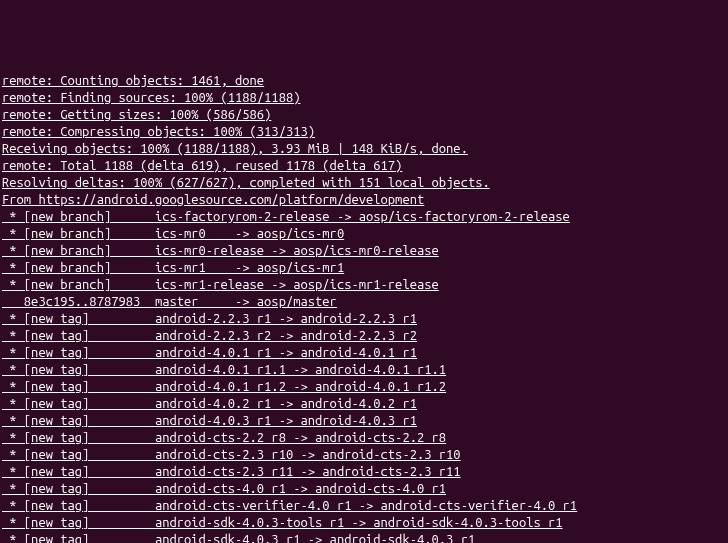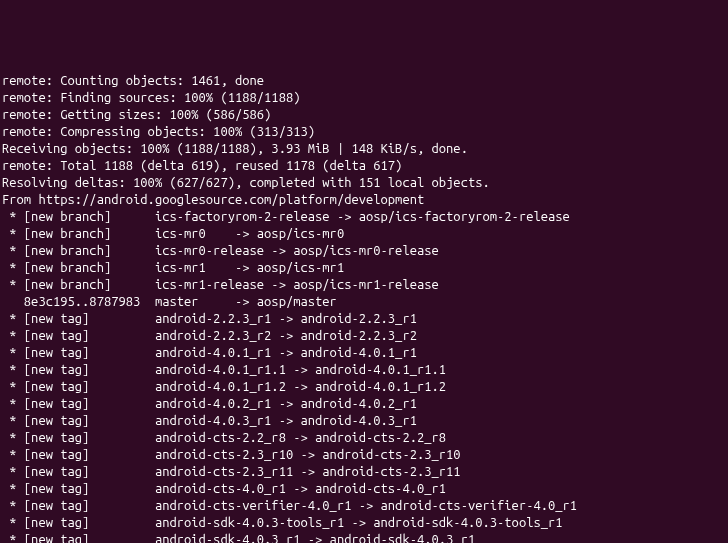--- a/index.html
+++ b/index.html
@@ -14,20 +14,21 @@
       font-size: 13px;
       line-height: 17px;
       padding: 4px 2px;
       width: 728px;
       height: 543px;
       overflow: hidden;
       white-space: pre;
     }
     .terminal-line {
       display: block;
+      text-decoration: underline;
     }
   </style>
 </head>
 <body>
 
 
 
 <div><span class="terminal-line">remote: Counting objects: 1461, done</span><span class="terminal-line">remote: Finding sources: 100% (1188/1188)</span><span class="terminal-line">remote: Getting sizes: 100% (586/586)</span><span class="terminal-line">remote: Compressing objects: 100% (313/313)</span><span class="terminal-line">Receiving objects: 100% (1188/1188), 3.93 MiB | 148 KiB/s, done.</span><span class="terminal-line">remote: Total 1188 (delta 619), reused 1178 (delta 617)</span><span class="terminal-line">Resolving deltas: 100% (627/627), completed with 151 local objects.</span><span class="terminal-line">From https://android.googlesource.com/platform/development</span><span class="terminal-line"> * [new branch]      ics-factoryrom-2-release -&gt; aosp/ics-factoryrom-2-release</span><span class="terminal-line"> * [new branch]      ics-mr0    -&gt; aosp/ics-mr0</span><span class="terminal-line"> * [new branch]      ics-mr0-release -&gt; aosp/ics-mr0-release</span><span class="terminal-line"> * [new branch]      ics-mr1    -&gt; aosp/ics-mr1</span><span class="terminal-line"> * [new branch]      ics-mr1-release -&gt; aosp/ics-mr1-release</span><span class="terminal-line">   8e3c195..8787983  master     -&gt; aosp/master</span><span class="terminal-line"> * [new tag]         android-2.2.3_r1 -&gt; android-2.2.3_r1</span><span class="terminal-line"> * [new tag]         android-2.2.3_r2 -&gt; android-2.2.3_r2</span><span class="terminal-line"> * [new tag]         android-4.0.1_r1 -&gt; android-4.0.1_r1</span><span class="terminal-line"> * [new tag]         android-4.0.1_r1.1 -&gt; android-4.0.1_r1.1</span><span class="terminal-line"> * [new tag]         android-4.0.1_r1.2 -&gt; android-4.0.1_r1.2</span><span class="terminal-line"> * [new tag]         android-4.0.2_r1 -&gt; android-4.0.2_r1</span><span class="terminal-line"> * [new tag]         android-4.0.3_r1 -&gt; android-4.0.3_r1</span><span class="terminal-line"> * [new tag]         android-cts-2.2_r8 -&gt; android-cts-2.2_r8</span><span class="terminal-line"> * [new tag]         android-cts-2.3_r10 -&gt; android-cts-2.3_r10</span><span class="terminal-line"> * [new tag]         android-cts-2.3_r11 -&gt; android-cts-2.3_r11</span><span class="terminal-line"> * [new tag]         android-cts-4.0_r1 -&gt; android-cts-4.0_r1</span><span class="terminal-line"> * [new tag]         android-cts-verifier-4.0_r1 -&gt; android-cts-verifier-4.0_r1</span><span class="terminal-line"> * [new tag]         android-sdk-4.0.3-tools_r1 -&gt; android-sdk-4.0.3-tools_r1</span><span class="terminal-line"> * [new tag]         android-sdk-4.0.3_r1 -&gt; android-sdk-4.0.3_r1</span></div>
 
 

